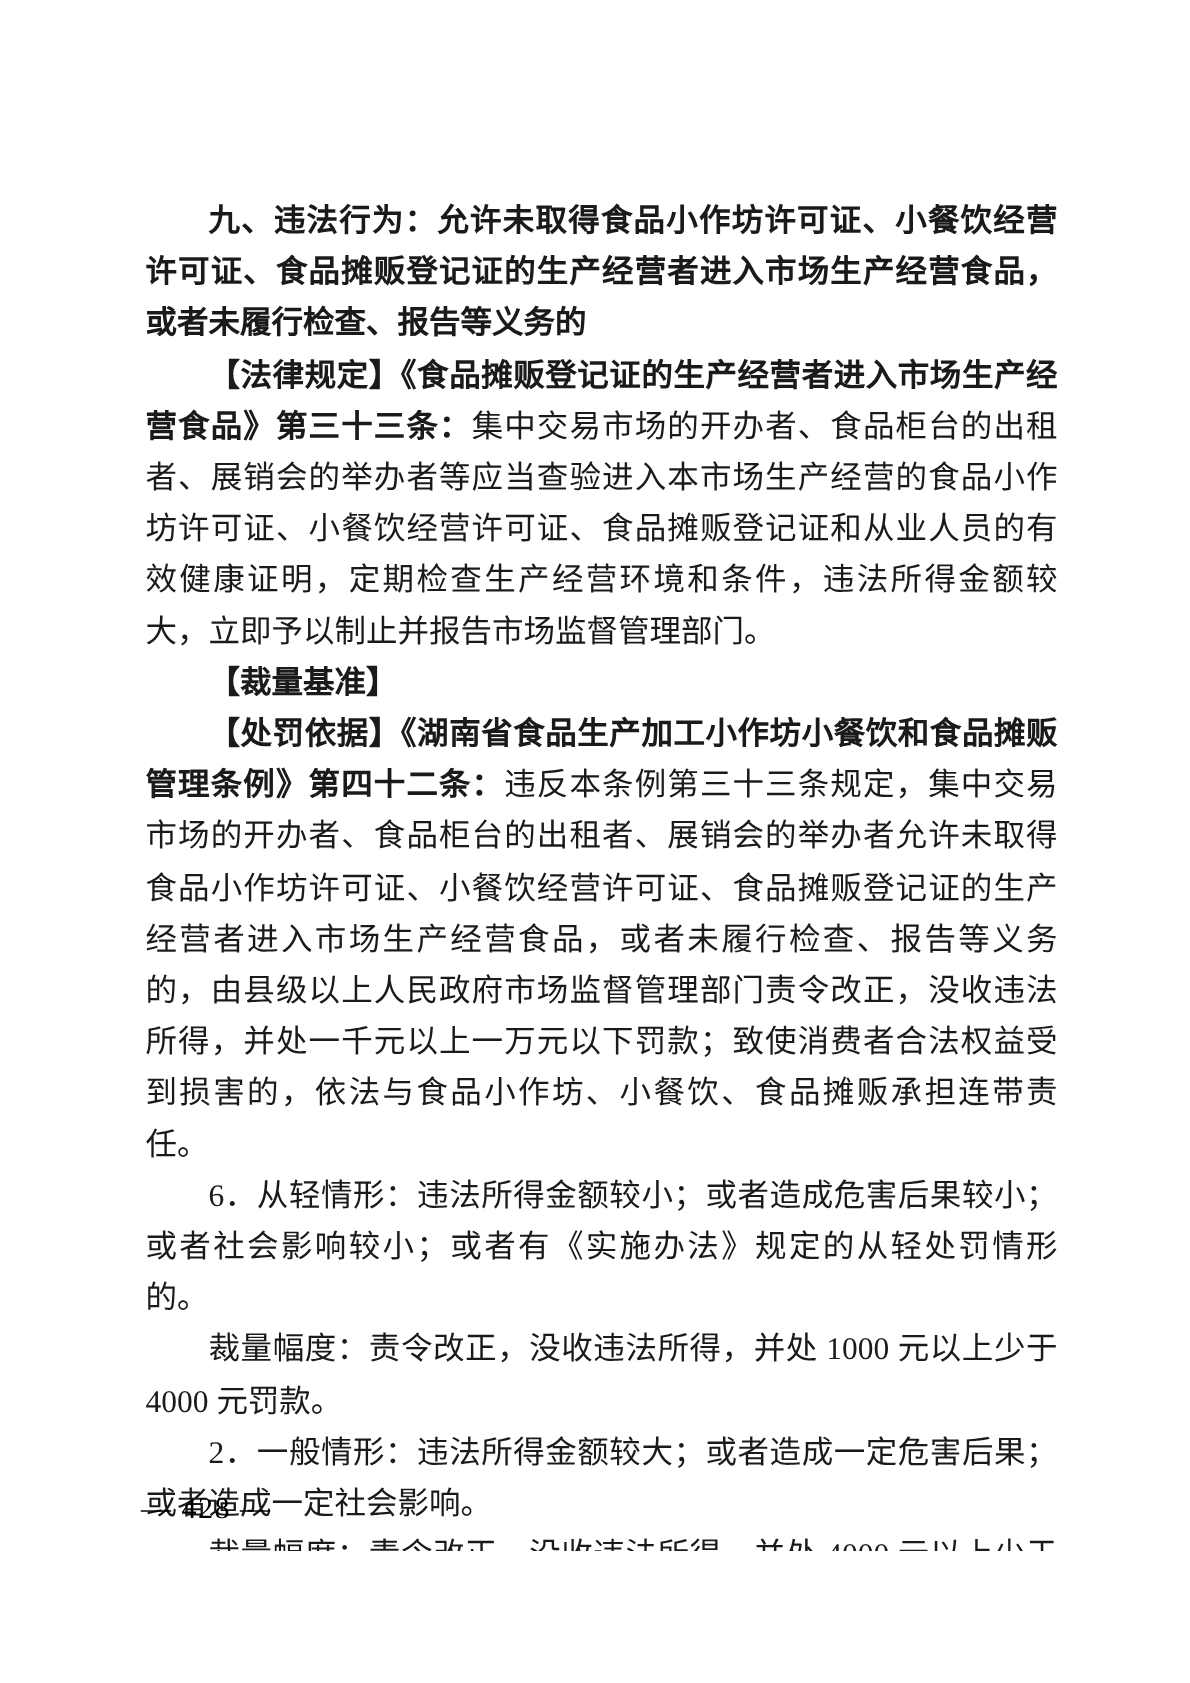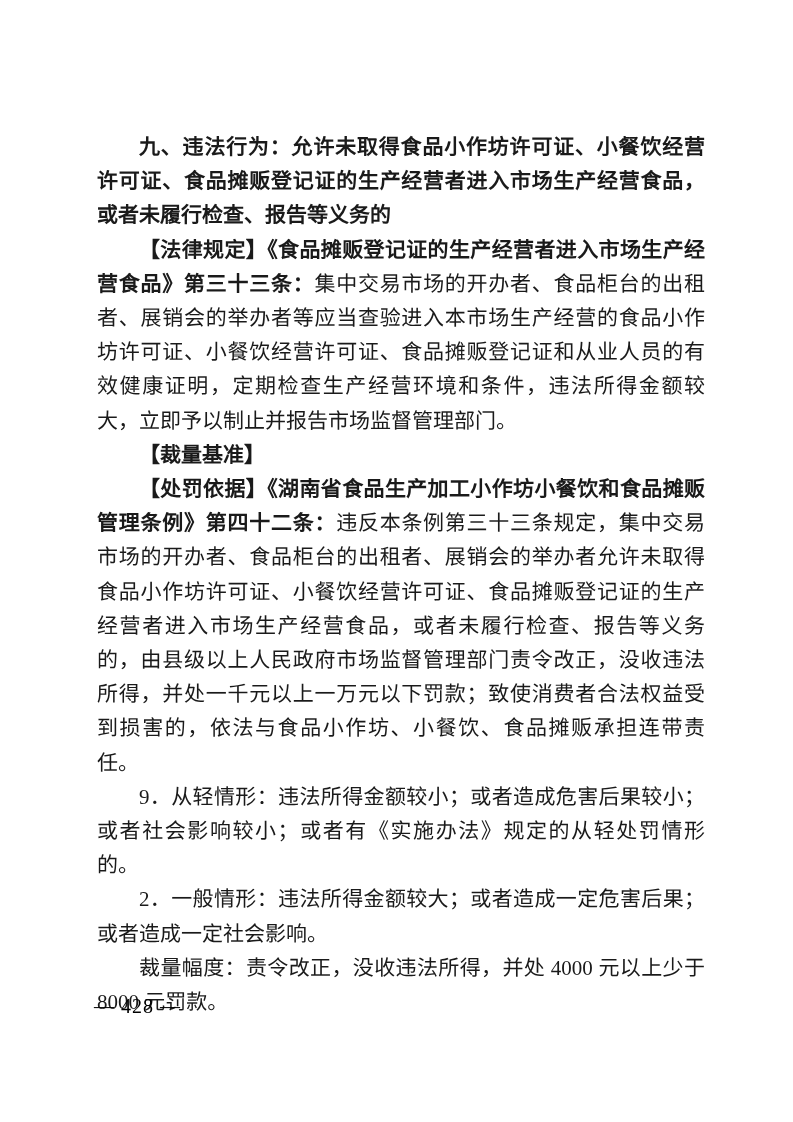--- a/index.html
+++ b/index.html
@@ -53,22 +53,23 @@
   <div class="content">
 
     <p class="para bold">九、违法行为：允许未取得食品小作坊许可证、小餐饮经营许可证、食品摊贩登记证的生产经营者进入市场生产经营食品，或者未履行检查、报告等义务的</p>
 
     <p class="para"><span class="bold">【法律规定】《食品摊贩登记证的生产经营者进入市场生产经营食品》第三十三条：</span><span>集中交易市场的开办者、食品柜台的出租者、展销会的举办者等应当查验进入本市场生产经营的食品小作坊许可证、小餐饮经营许可证、食品摊贩登记证和从业人员的有效健康证明，定期检查生产经营环境和条件，违法所得金额较大，立即予以制止并报告市场监督管理部门。</span></p>
 
     <p class="para bold">【裁量基准】</p>
 
     <p class="para"><span class="bold">【处罚依据】《湖南省食品生产加工小作坊小餐饮和食品摊贩管理条例》第四十二条：</span><span>违反本条例第三十三条规定，集中交易市场的开办者、食品柜台的出租者、展销会的举办者允许未取得食品小作坊许可证、小餐饮经营许可证、食品摊贩登记证的生产经营者进入市场生产经营食品，或者未履行检查、报告等义务的，由县级以上人民政府市场监督管理部门责令改正，没收违法所得，并处一千元以上一万元以下罚款；致使消费者合法权益受到损害的，依法与食品小作坊、小餐饮、食品摊贩承担连带责任。</span></p>
 
-    <p class="para">9．从轻情形：违法所得金额较小；或者造成危害后果较小；或者社会影响较小；或者有《实施办法》规定的从轻处罚情形的。</p>
+    <p class="para">6．从轻情形：违法所得金额较小；或者造成危害后果较小；或者社会影响较小；或者有《实施办法》规定的从轻处罚情形的。</p>
 
+    <p class="para">裁量幅度：责令改正，没收违法所得，并处 1000 元以上少于 4000 元罚款。</p>
 
     <p class="para">2．一般情形：违法所得金额较大；或者造成一定危害后果；或者造成一定社会影响。</p>
 
     <p class="para">裁量幅度：责令改正，没收违法所得，并处 4000 元以上少于 8000 元罚款。</p>
 
   </div>
 
   <div class="footer">— 428 —</div>
 </div>
 

